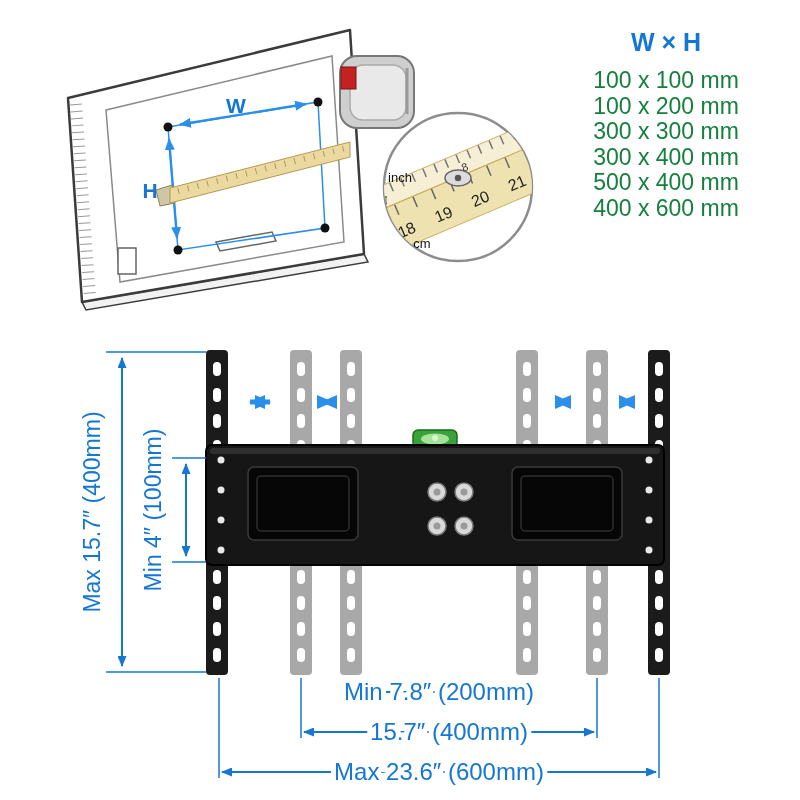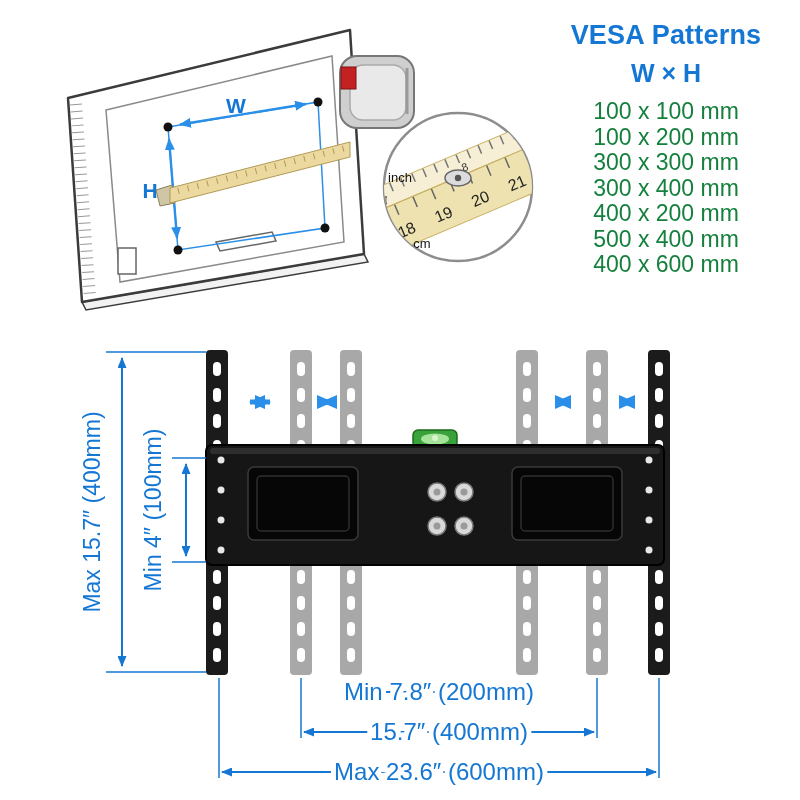--- a/index.html
+++ b/index.html
@@ -86,28 +86,26 @@
         </g>
         <ellipse cx="448" cy="168" rx="13" ry="8" fill="#dcdcdc" stroke="#666" stroke-width="1.5"></ellipse>
         <circle cx="448" cy="168" r="3.2" fill="#555"></circle>
         <text x="390" y="172" font-size="13" fill="#111" text-anchor="middle">inch</text>
         <text x="412" y="238" font-size="13" fill="#111" text-anchor="middle">cm</text>
       </g>
     </g>
   </svg>
 
   <div class="vesa-panel">
-    <div class="vesa-title">VESA Patterns</div>
     <div class="vesa-sub">W × H</div>
     <div class="vesa-list">
       <div>100 x 100 mm</div>
       <div>100 x 200 mm</div>
       <div>300 x 300 mm</div>
       <div>300 x 400 mm</div>
-      <div>400 x 200 mm</div>
       <div>500 x 400 mm</div>
       <div>400 x 600 mm</div>
     </div>
   </div>
 
   <svg class="abs" style="left:0px;top:340px" width="800" height="460" viewBox="0 0 800 460">
     <defs>
       <marker id="arrD" markerUnits="userSpaceOnUse" markerWidth="11" markerHeight="9" refX="10" refY="4.5" orient="auto-start-reverse">
         <path d="M0,0 L11,4.5 L0,9 Z" fill="#1577d4"></path>
       </marker>

